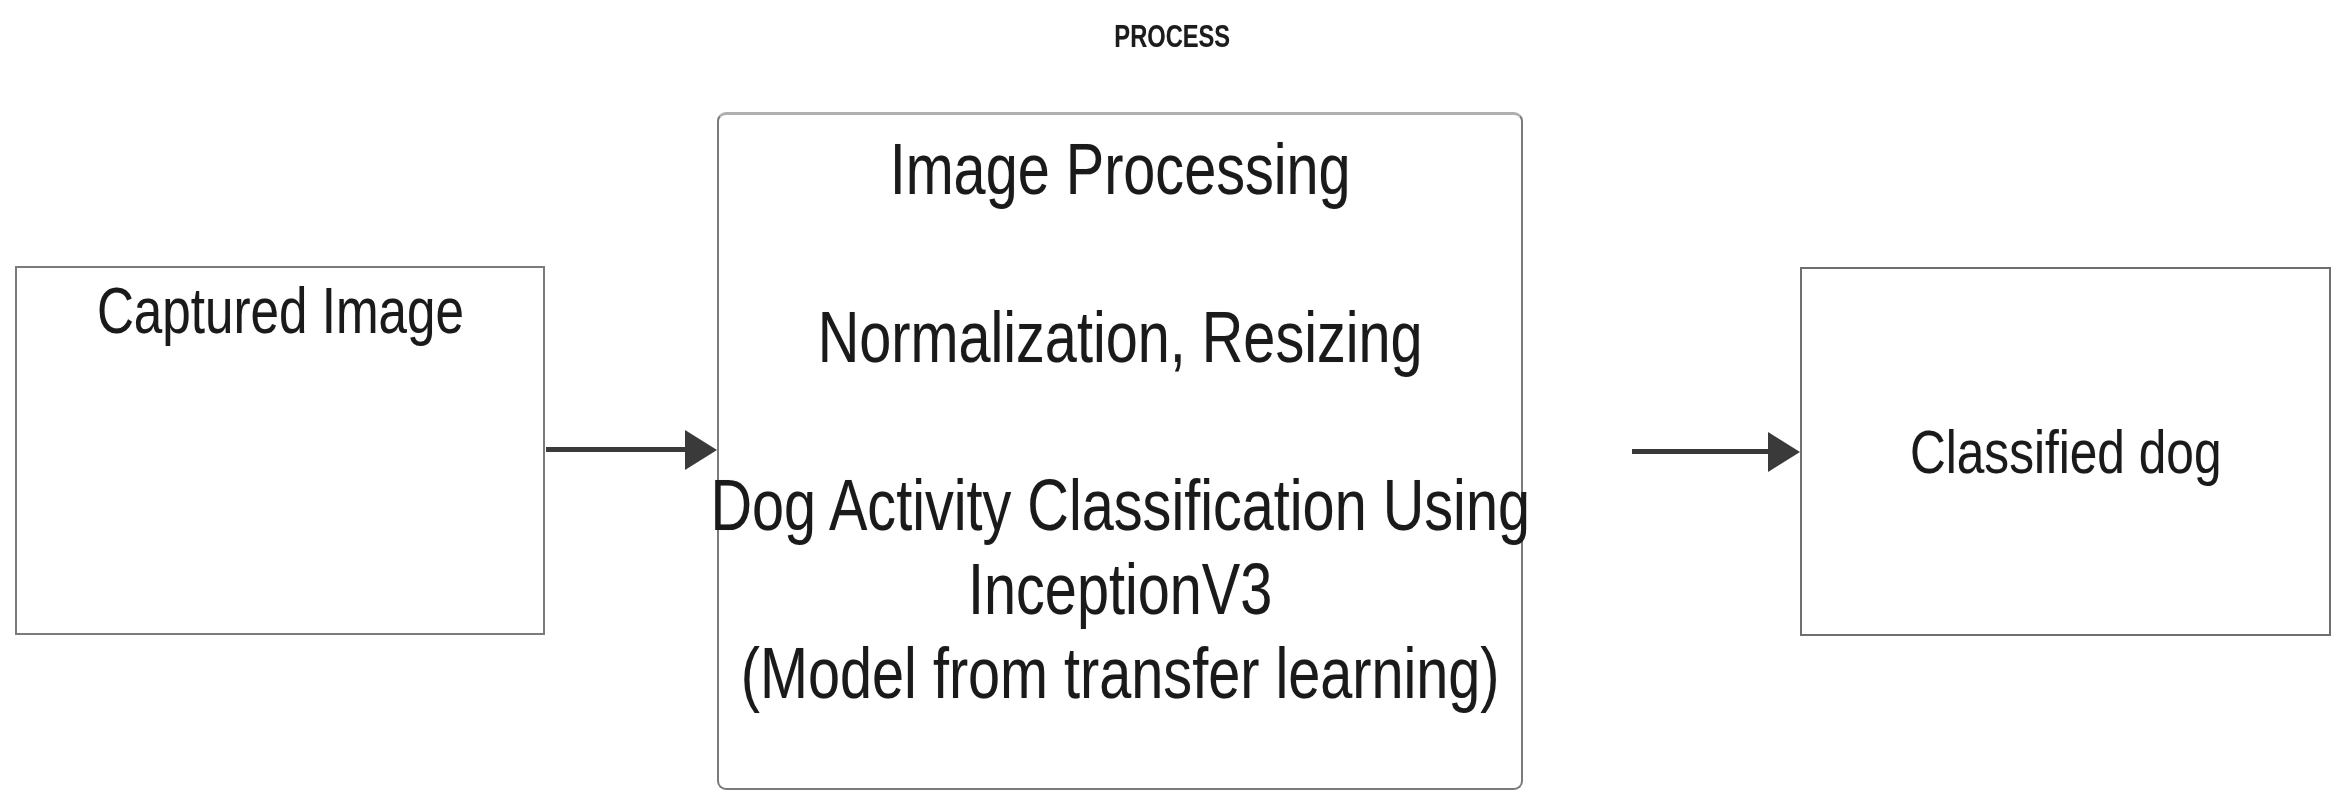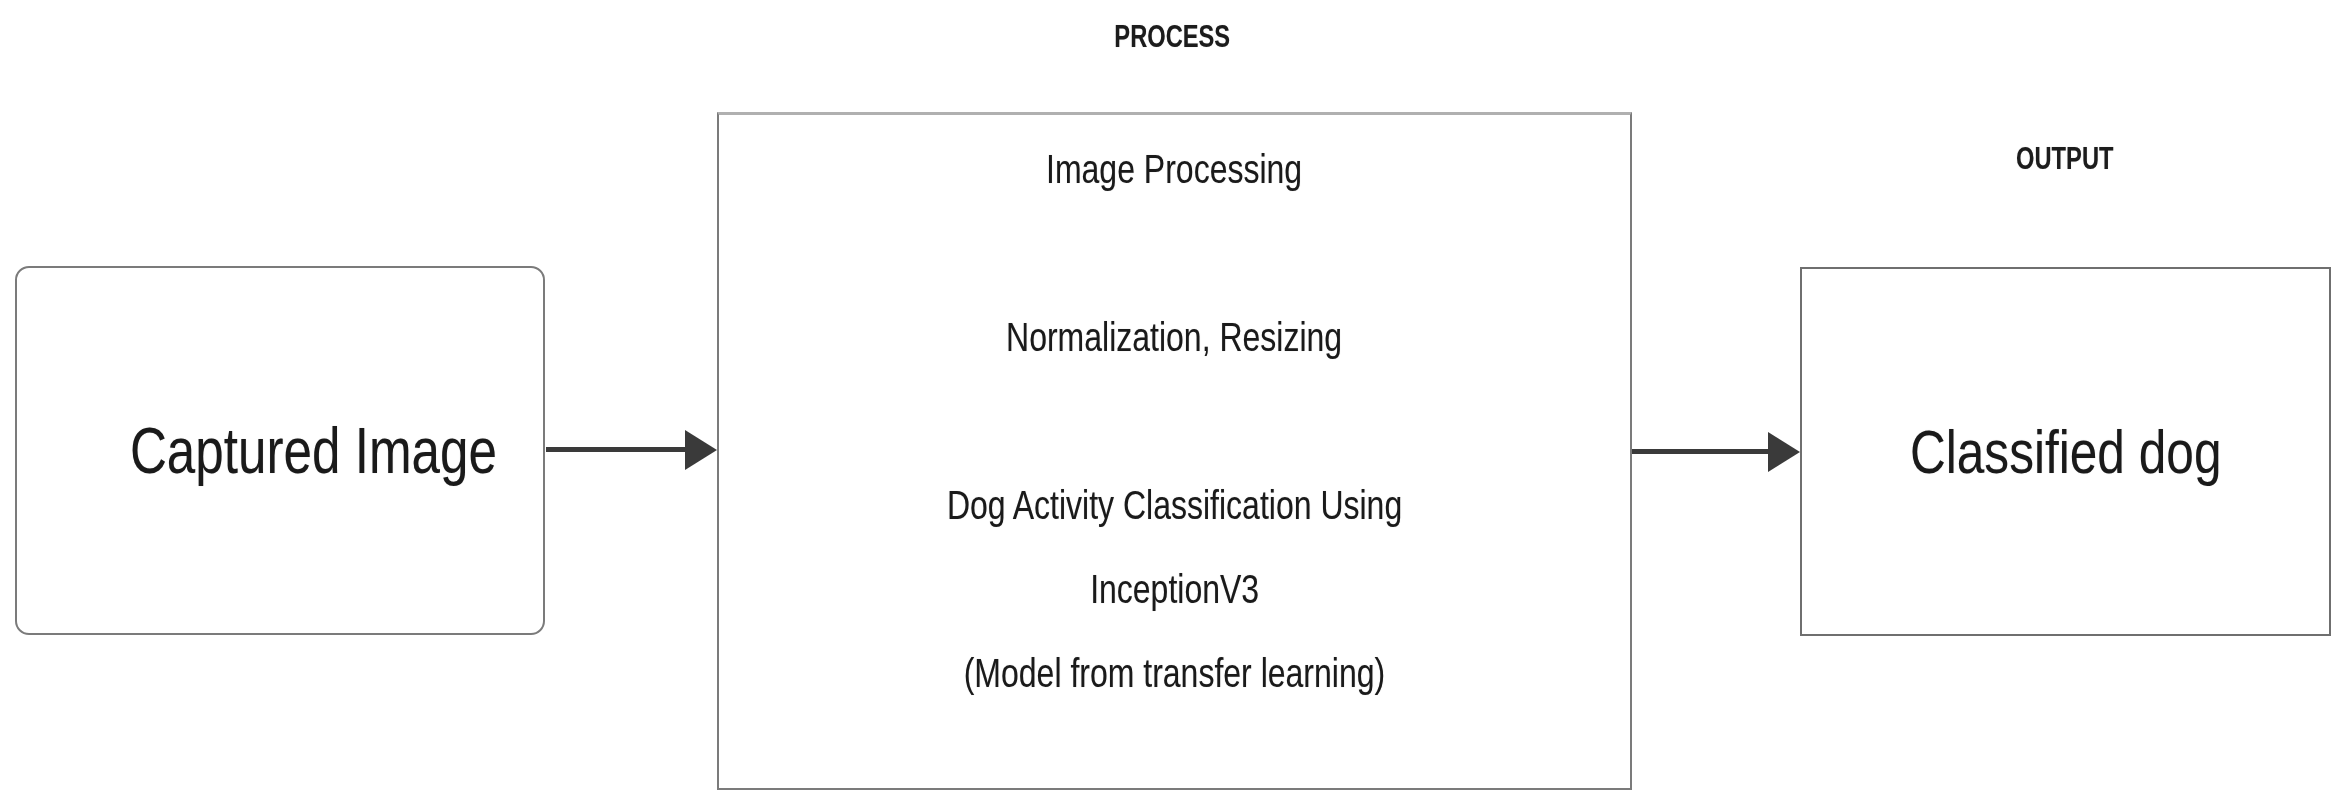--- a/index.html
+++ b/index.html
@@ -54,35 +54,35 @@
   }
   .bline {
     display: flex;
     align-items: center;
     justify-content: center;
   }
 
   .input-box {
     left: 15px; top: 266px;
     width: 530px; height: 369px;
-    display: flex; flex-direction: column;
-    justify-content: center; align-items: flex-end;
+    display: flex; flex-direction: row;
+    justify-content: center; align-items: flex-start;
     font-size: 64px;
     border-color: #7b7b7b;
-    border-radius: 14px;
   }
   .input-box .bline { height: 86px; }
 
   .process-box {
     left: 717px; top: 112px;
-    width: 915px; height: 678px;
+    width: 806px; height: 678px;
     padding-top: 12px;
-    font-size: 40px;
+    font-size: 72px;
     border-color: #7b7b7b;
     border-top: 3px solid #b0b0b0;
+    border-radius: 9px;
   }
   .process-box .bline { height: 84px; }
 
   .output-box {
     left: 1800px; top: 267px;
     width: 531px; height: 369px;
     display: flex; flex-direction: row;
     justify-content: center; align-items: center;
     font-size: 62px;
     border-color: #6f6f6f;
@@ -110,23 +110,20 @@
   #arrow2 { left: 1632px; top: 432px; width: 168px; }
   #arrow2 .arrow-line { width: 138px; }
 </style>
 </head>
 <body>
 
 <div class="canvas">
 
   <div class="stage-label" id="lbl-process">
     <span class="condense">PROCESS</span>
-  </div>
-  <div class="stage-label" id="lbl-output">
-    <span class="condense">OUTPUT</span>
   </div>
 
   <div class="box input-box">
     <div class="bline">
       <span class="btext">Captured Image</span>
     </div>
   </div>
 
   <div class="arrow" id="arrow1">
     <div class="arrow-line"></div>

